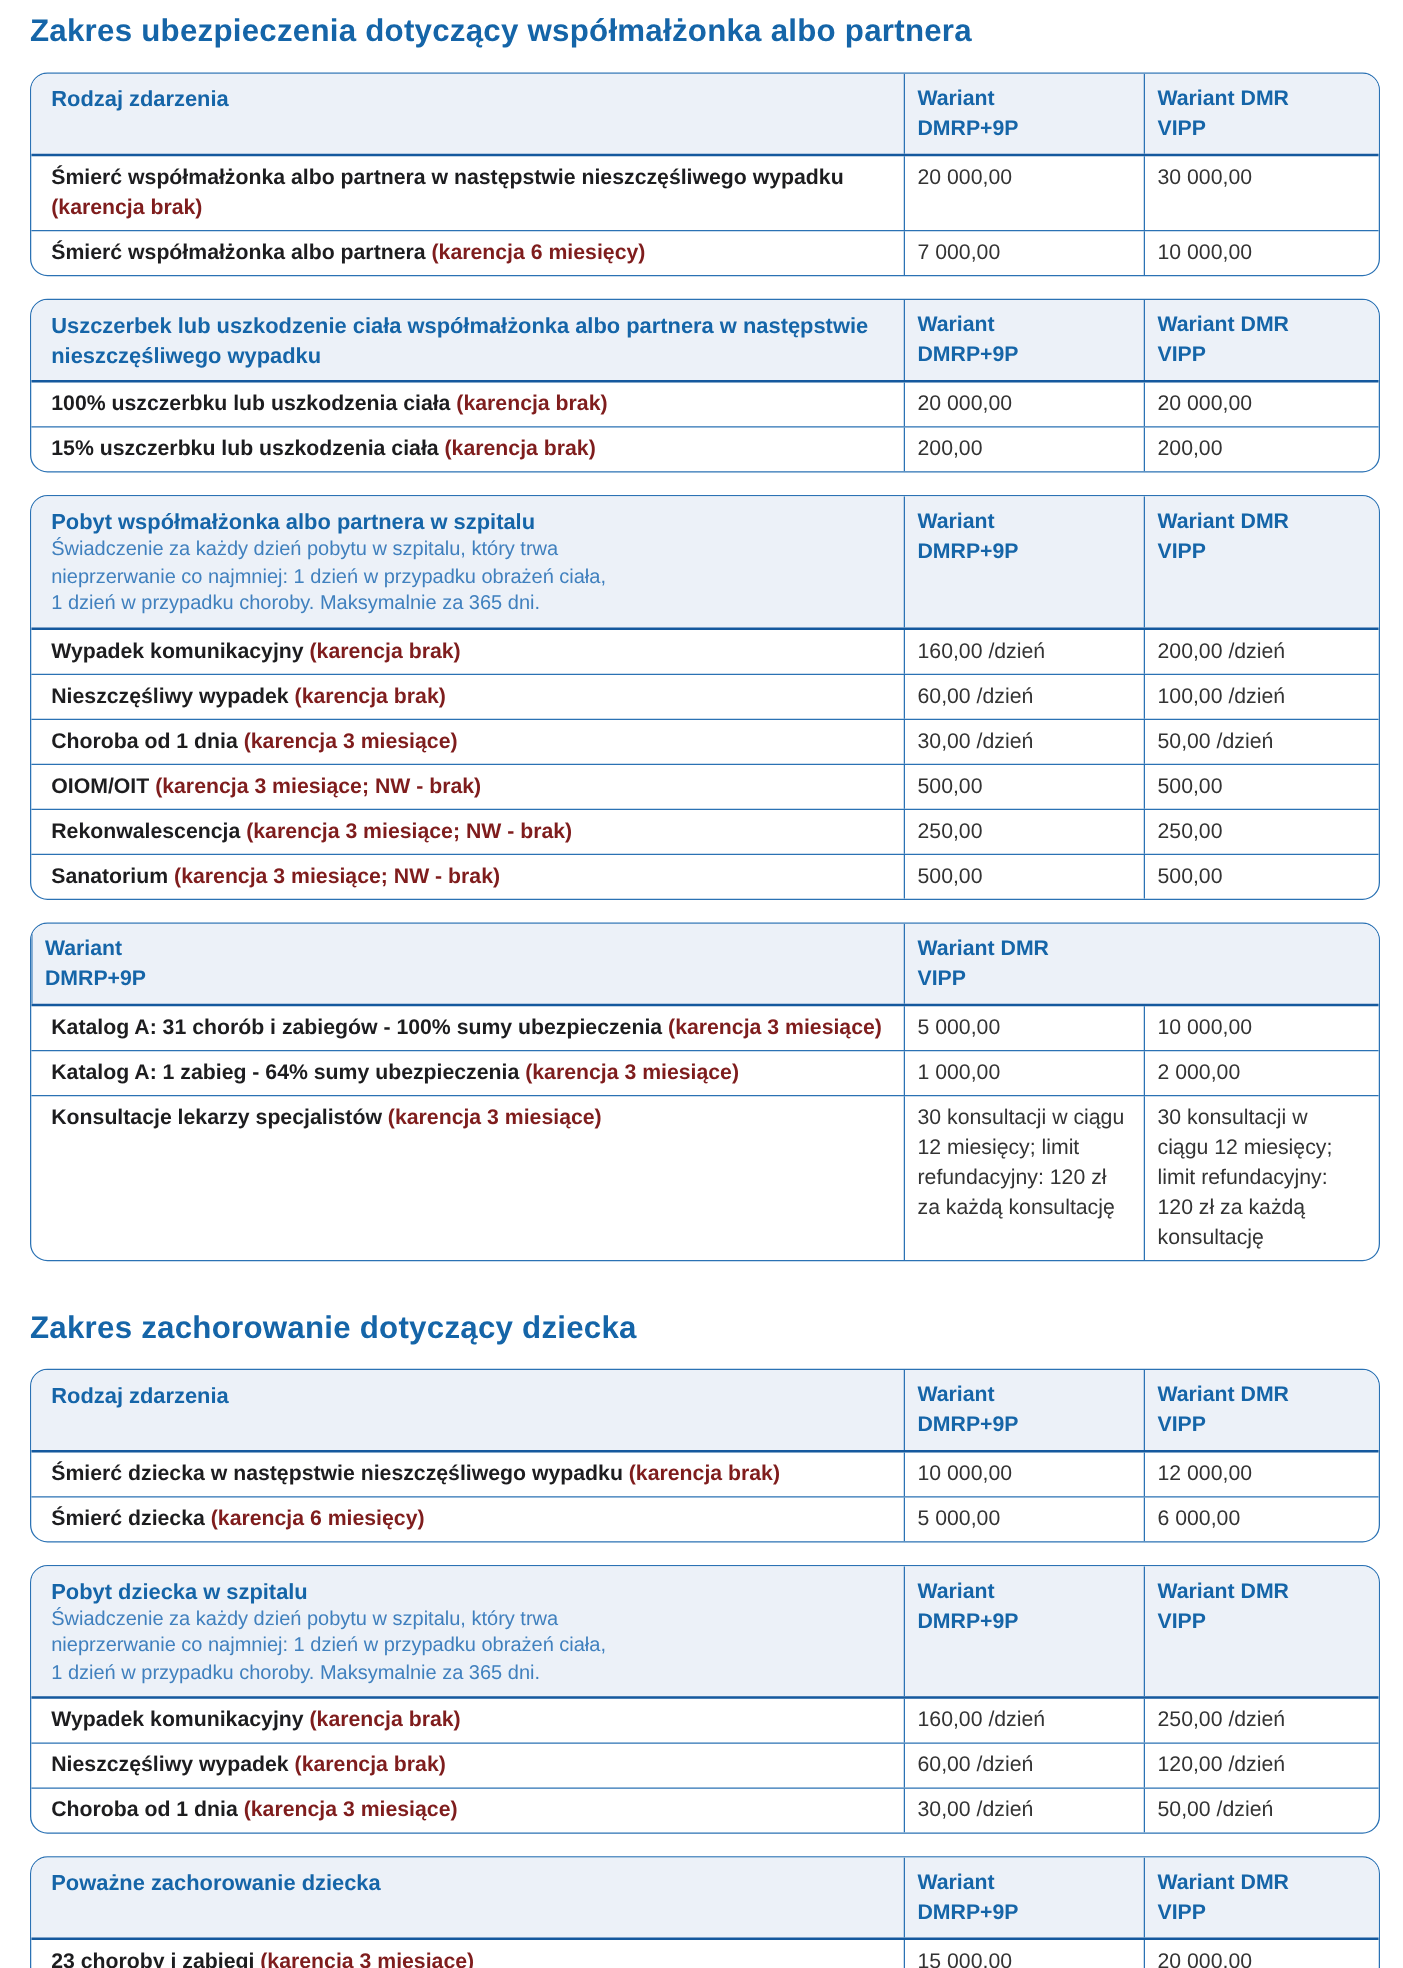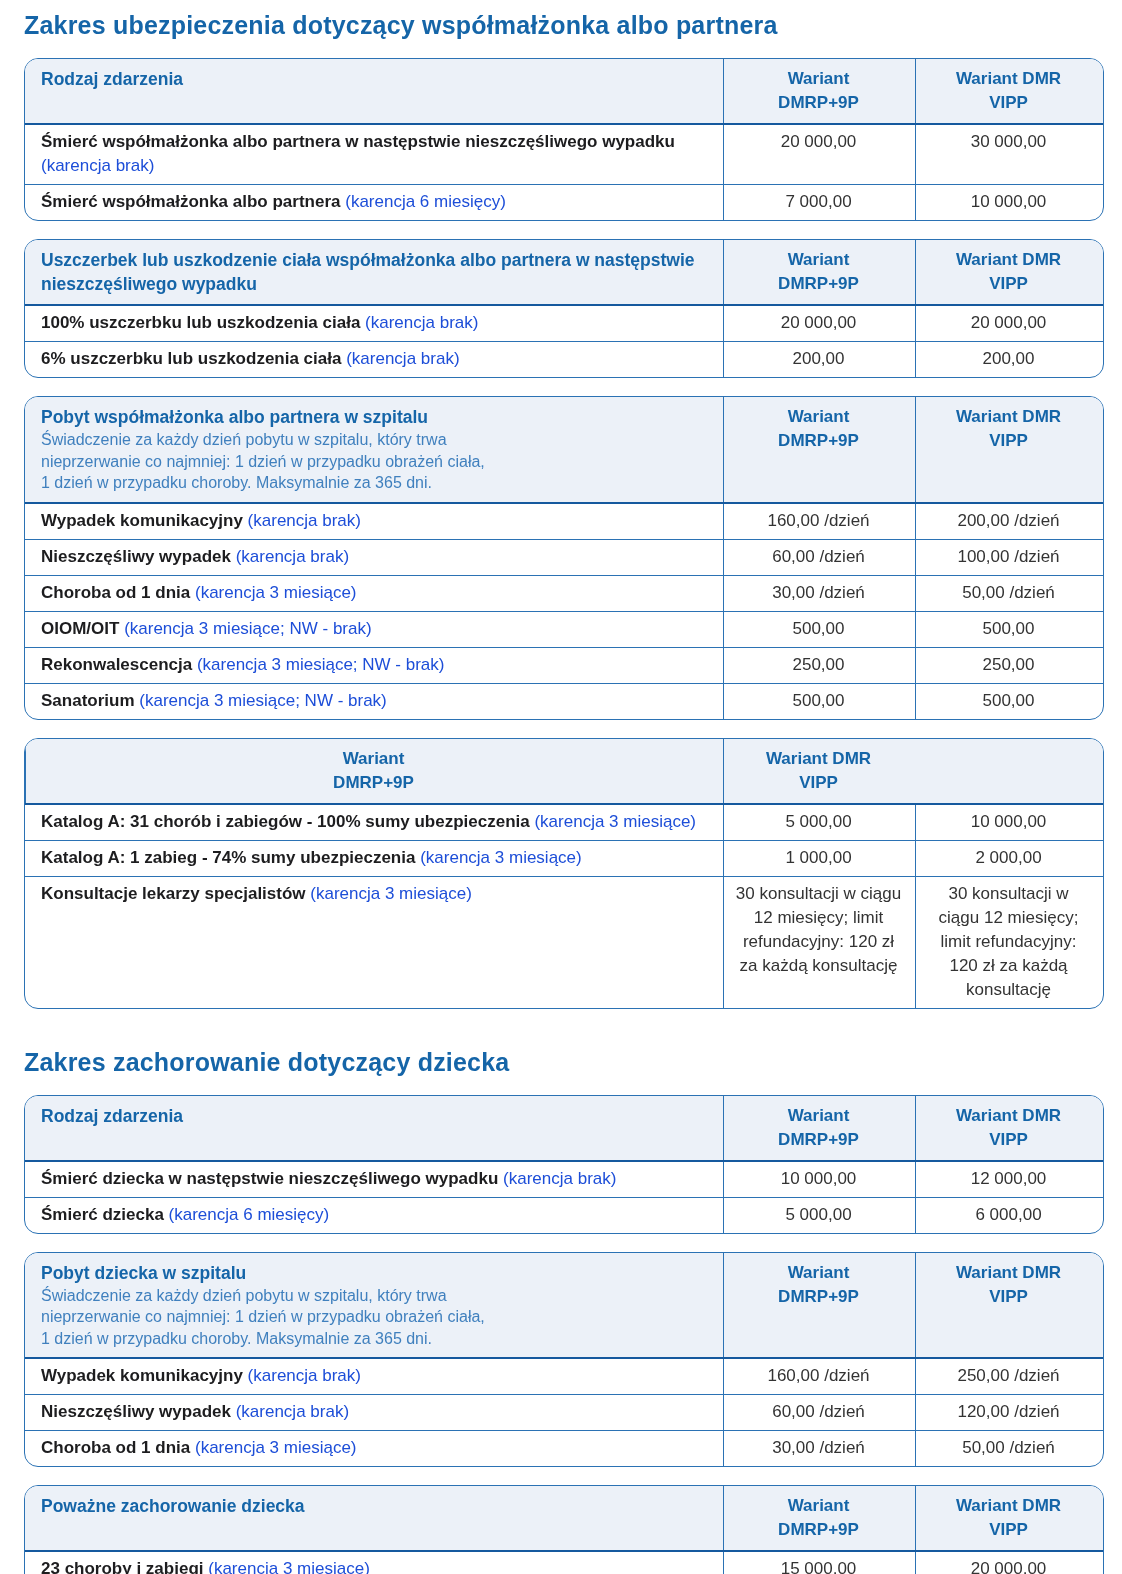--- a/index.html
+++ b/index.html
@@ -45,42 +45,42 @@
   .row.thead{
     background:var(--header-bg,#ECF1F8);
     border-bottom:2.5px solid var(--header-underline,#15599E);
   }
   .row.body + .row.body{
     border-top:1px solid var(--border,#2B72B4);
   }
   .cell{padding:5px 16px 6px 16px;}
   .cell.val{
     border-left:1px solid var(--border,#2B72B4);
-    text-align:center;
+    text-align:left;
     padding:5px 12px 6px 10px;
     color:#333333;
   }
   .thead .cell{padding-top:8px;padding-bottom:8px;}
   .thead .cell.val{
     font-weight:bold;
     color:var(--accent,#1565A8);
   }
   .tname{
     font-weight:bold;
     color:var(--accent,#1565A8);
     font-size:17.5px;
   }
   .tsub{
     color:var(--subtitle,#4080BE);
     font-size:16px;
     line-height:21.5px;
     font-weight:normal;
   }
   .lbl{font-weight:bold;color:#1d1d1f;}
-  .note{font-weight:normal;color:#1d4ed8;}
+  .note{font-weight:bold;color:#7f1d1d;}
 </style>
 </head>
 <body>
 
 <h1 class="section-title">Zakres ubezpieczenia dotyczący współmałżonka albo partnera</h1>
 
 <div class="tbl">
   <div class="row thead">
     <div class="cell">
       <div class="tname">Rodzaj zdarzenia</div>
@@ -119,21 +119,21 @@
       <div>Wariant DMR</div>
       <div>VIPP</div>
     </div>
   </div>
   <div class="row body">
     <div class="cell"><span class="lbl">100% uszczerbku lub uszkodzenia ciała</span> <span class="note">(karencja brak)</span></div>
     <div class="cell val">20 000,00</div>
     <div class="cell val">20 000,00</div>
   </div>
   <div class="row body">
-    <div class="cell"><span class="lbl">6% uszczerbku lub uszkodzenia ciała</span> <span class="note">(karencja brak)</span></div>
+    <div class="cell"><span class="lbl">15% uszczerbku lub uszkodzenia ciała</span> <span class="note">(karencja brak)</span></div>
     <div class="cell val">200,00</div>
     <div class="cell val">200,00</div>
   </div>
 </div>
 
 <div class="tbl">
   <div class="row thead">
     <div class="cell">
       <div class="tname">Pobyt współmałżonka albo partnera w szpitalu</div>
       <div class="tsub">Świadczenie za każdy dzień pobytu w szpitalu, który trwa</div>
@@ -191,21 +191,21 @@
       <div>Wariant DMR</div>
       <div>VIPP</div>
     </div>
   </div>
   <div class="row body">
     <div class="cell"><span class="lbl">Katalog A: 31 chorób i zabiegów - 100% sumy ubezpieczenia</span> <span class="note">(karencja 3 miesiące)</span></div>
     <div class="cell val">5 000,00</div>
     <div class="cell val">10 000,00</div>
   </div>
   <div class="row body">
-    <div class="cell"><span class="lbl">Katalog A: 1 zabieg - 74% sumy ubezpieczenia</span> <span class="note">(karencja 3 miesiące)</span></div>
+    <div class="cell"><span class="lbl">Katalog A: 1 zabieg - 64% sumy ubezpieczenia</span> <span class="note">(karencja 3 miesiące)</span></div>
     <div class="cell val">1 000,00</div>
     <div class="cell val">2 000,00</div>
   </div>
   <div class="row body">
     <div class="cell"><span class="lbl">Konsultacje lekarzy specjalistów</span> <span class="note">(karencja 3 miesiące)</span></div>
     <div class="cell val">30 konsultacji w ciągu 12 miesięcy; limit refundacyjny: 120 zł za każdą konsultację</div>
     <div class="cell val">30 konsultacji w ciągu 12 miesięcy; limit refundacyjny: 120 zł za każdą konsultację</div>
   </div>
 </div>
 

